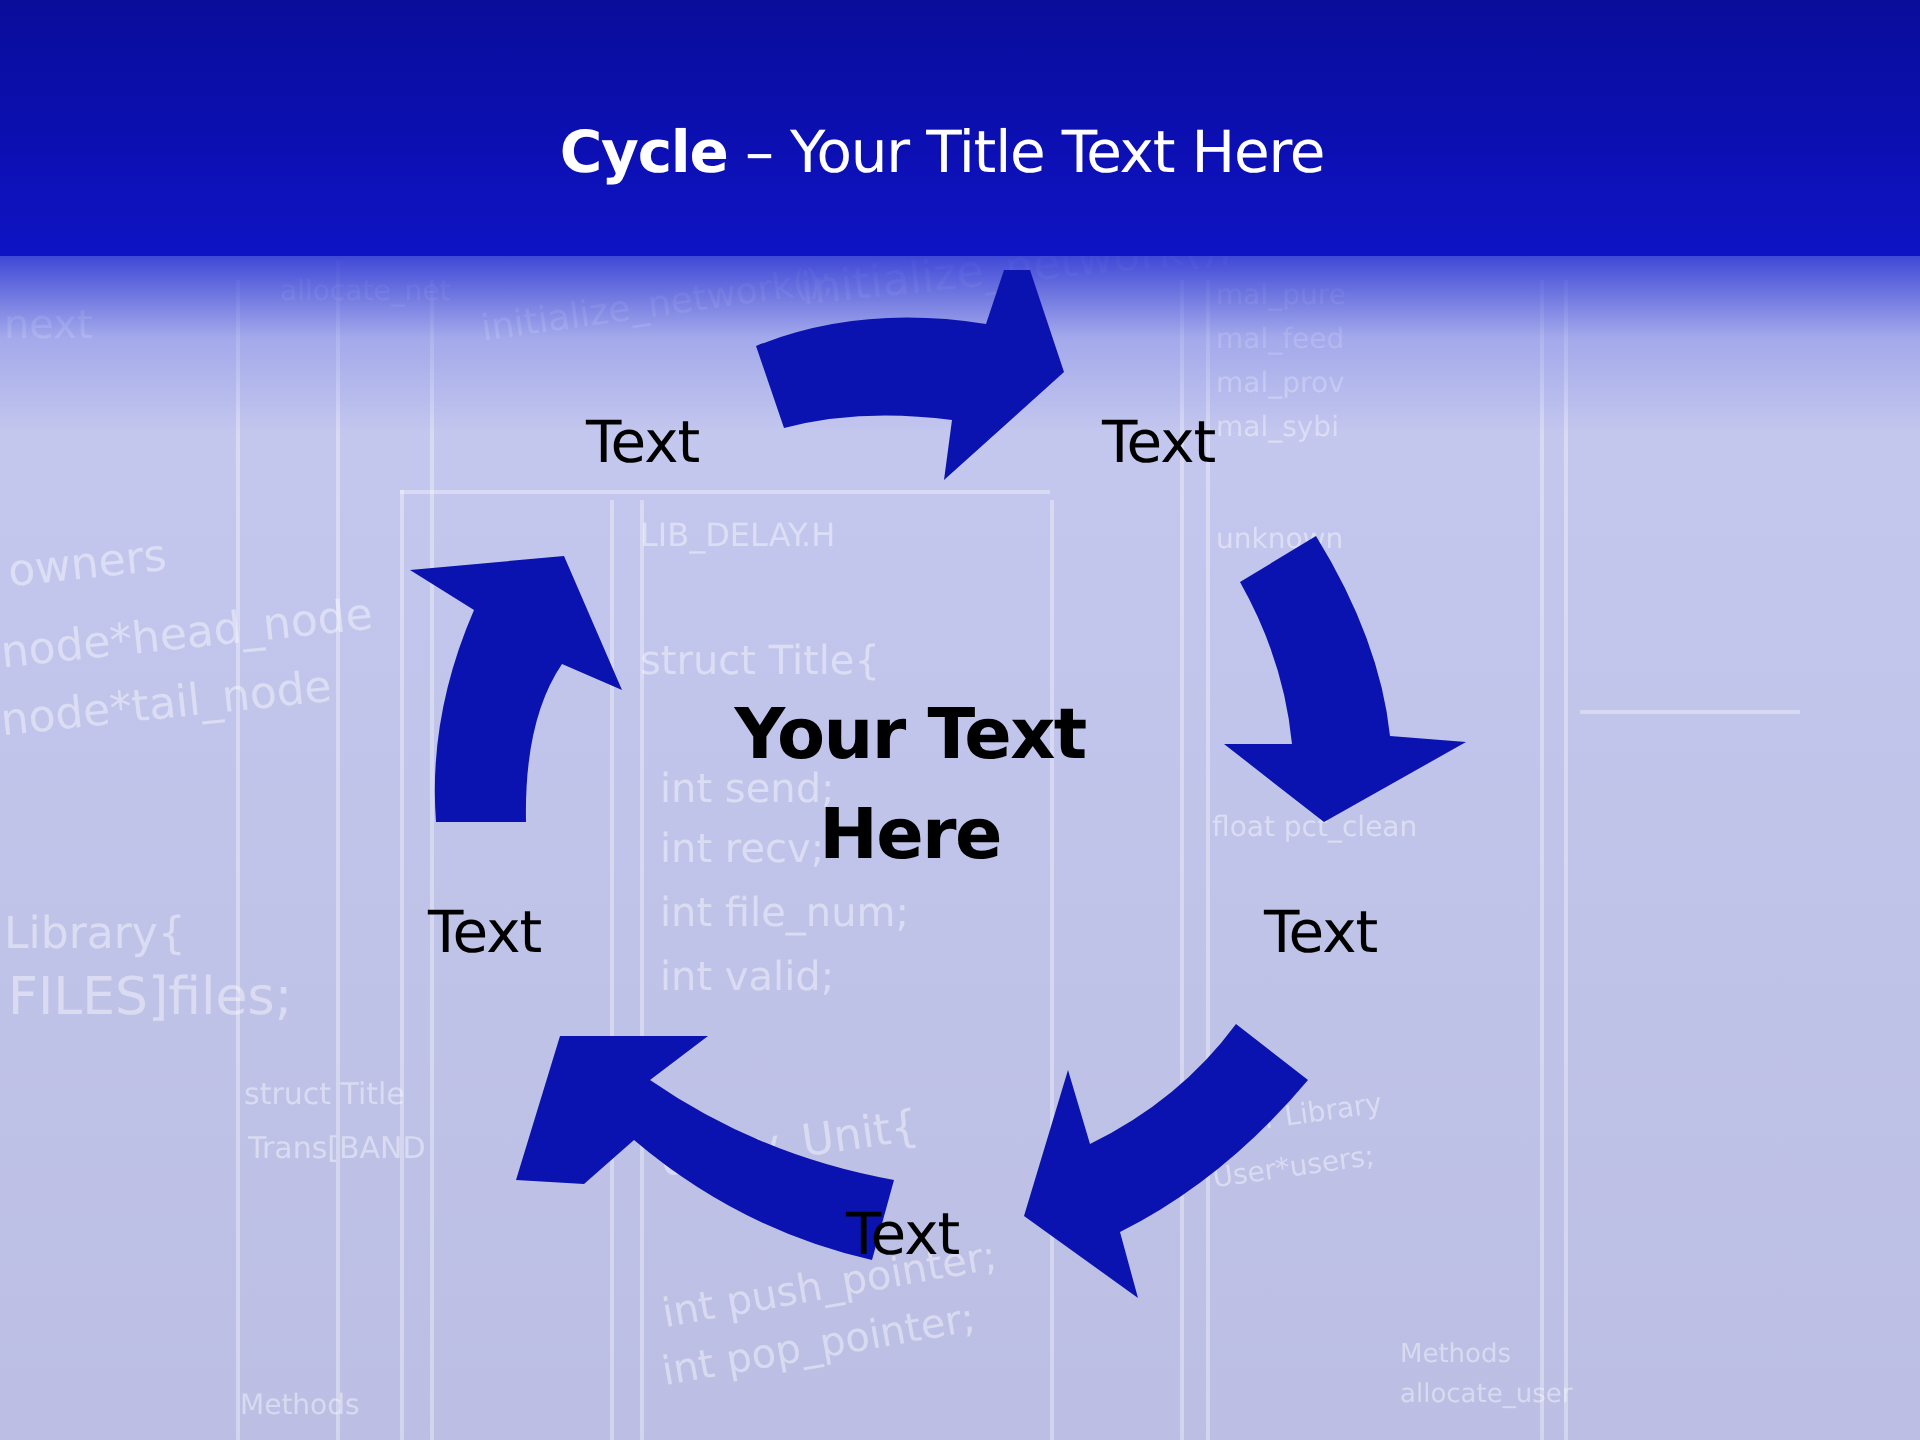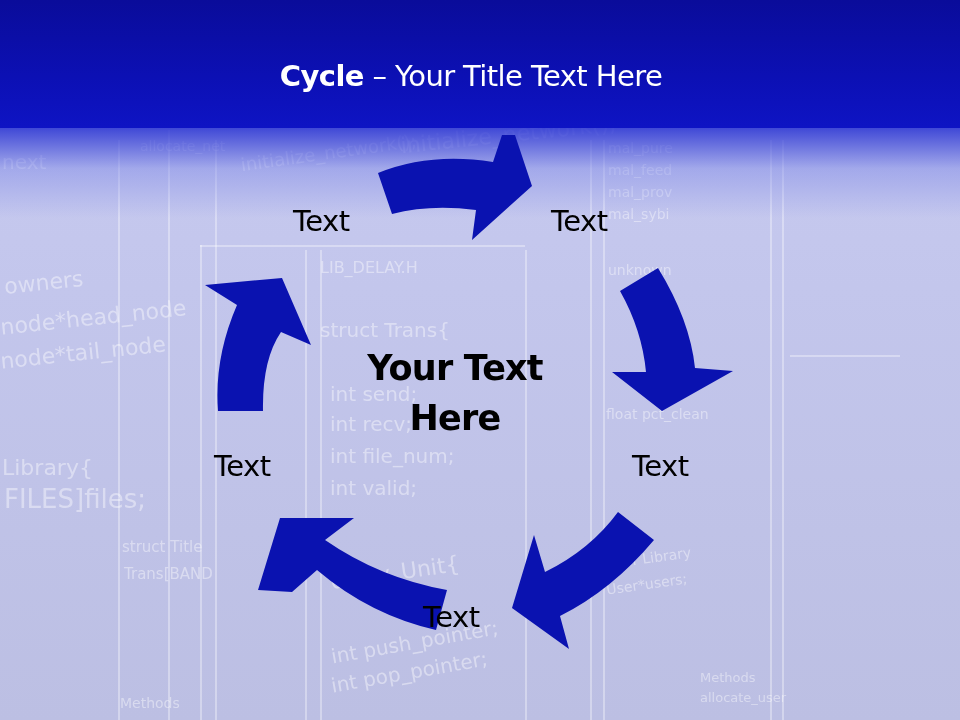--- a/index.html
+++ b/index.html
@@ -39,21 +39,21 @@
     <div class="grid-v" style="left:603px; top:140px; height:580px;"></div>
     <div class="grid-v" style="left:770px; top:140px; height:580px;"></div>
     <div class="grid-v" style="left:782px; top:140px; height:580px;"></div>
     <div class="grid-h" style="left:200px; top:245px; width:325px;"></div>
     <div class="grid-h" style="left:790px; top:355px; width:110px;"></div>
 
     <div class="code-line" style="left:400px; top:122px; font-size:22px; transform:rotate(-6deg);">initialize_network();</div>
     <div class="code-line" style="left:240px; top:142px; font-size:18px; transform:rotate(-8deg);">initialize_network();</div>
     <div class="code-line" style="left:140px; top:138px; font-size:14px;">allocate_net</div>
     <div class="code-line" style="left:320px; top:258px; font-size:16px;">LIB_DELAY.H</div>
-    <div class="code-line" style="left:320px; top:318px; font-size:20px;">struct Trans{</div>
+    <div class="code-line" style="left:320px; top:318px; font-size:20px;">struct Title{</div>
     <div class="code-line" style="left:330px; top:382px; font-size:20px;">int send;</div>
     <div class="code-line" style="left:330px; top:412px; font-size:20px;text-align:right;">int recv;</div>
     <div class="code-line" style="left:330px; top:444px; font-size:20px;">int file_num;</div>
     <div class="code-line" style="left:330px; top:476px; font-size:20px;">int valid;</div>
     <div class="code-line" style="left:330px; top:560px; font-size:22px; transform:rotate(-8deg);">delay_Unit{</div>
     <div class="code-line" style="left:330px; top:630px; font-size:20px; transform:rotate(-10deg);">int push_pointer;</div>
     <div class="code-line" style="left:330px; top:660px; font-size:20px; transform:rotate(-10deg);">int pop_pointer;</div>
     <div class="code-line" style="left:122px; top:538px; font-size:15px;">struct Title</div>
     <div class="code-line" style="left:124px; top:565px; font-size:15px;">Trans[BAND</div>
     <div class="code-line" style="left:120px; top:695px; font-size:14px;">Methods</div>

